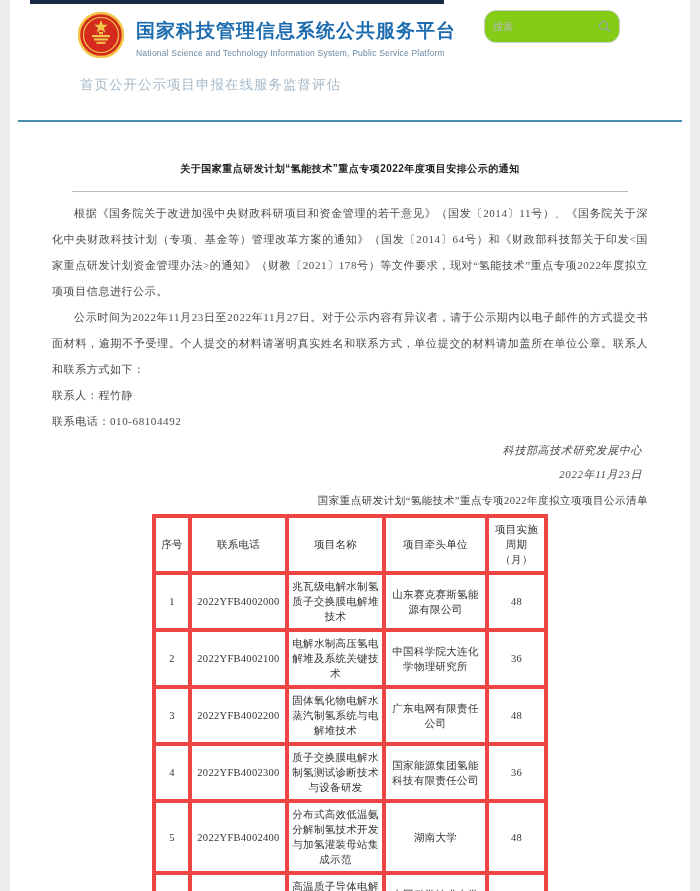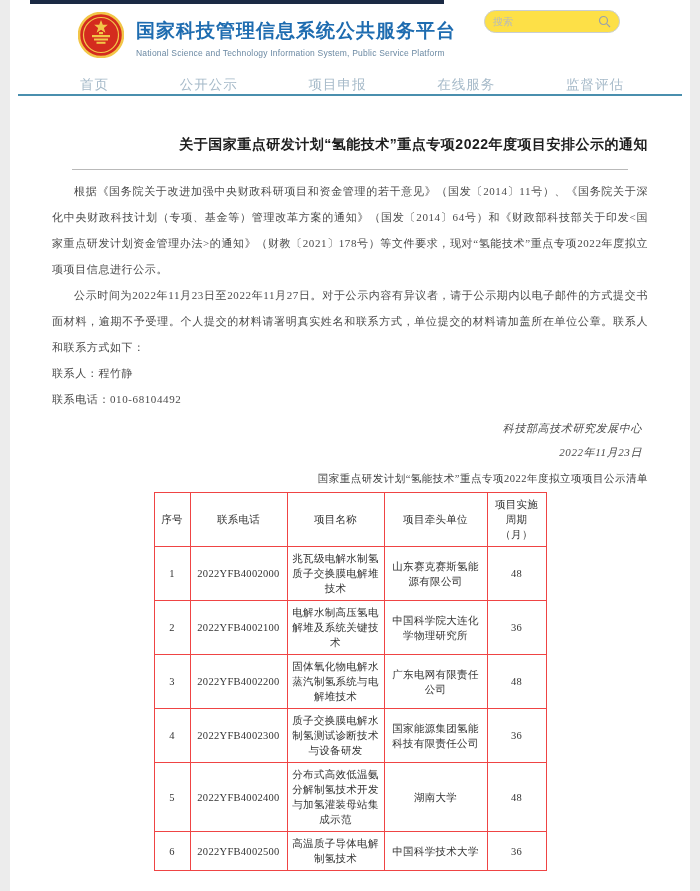--- a/index.html
+++ b/index.html
@@ -28,44 +28,44 @@
     font-family:"Liberation Sans", sans-serif;
     font-weight:bold; font-size:19px; color:#1e6cb0; letter-spacing:1px;
     margin-top:3px;
   }
   .brand-subtitle {
     font-family:"Liberation Sans", sans-serif;
     font-size:8.5px; color:#6b89a3; margin-top:4px; letter-spacing:.2px;
   }
   .search-box {
     position:absolute; right:70px; top:10px;
-    width:136px; height:23px; border:1px solid #c9ced4; border-radius:12px;
-    display:flex; align-items:center; padding:0 8px; background:#fde047;
+    width:136px; height:33px; border:1px solid #c9ced4; border-radius:12px;
+    display:flex; align-items:center; padding:0 8px; background:#84cc16;
   }
   .search-box input {
     border:none; outline:none; flex:1; font-size:10px; color:#555; width:100px;
     font-family:"Liberation Sans", sans-serif; background:transparent;
   }
   .search-box input::placeholder { color:#b5b9bf; }
   .search-icon svg { display:block; }
   
   .main-nav {
-    display:flex; justify-content:space-between;
-    padding:18px 58px 0 62px;
+    display:flex; justify-content:flex-start;
+    padding:18px 58px 26px 62px;
     font-family:"Liberation Sans", sans-serif;
     font-size:13.5px; color:#a6bac9; letter-spacing:1px;
     border-bottom:2px solid #4a8fae;
     margin:0 8px;
   }
   .main-nav .nav-item { cursor:pointer; }
   
   .content { padding:0 42px; }
   .notice-title {
     font-family:"Liberation Sans", sans-serif;
-    text-align:right; font-weight:bold; font-size:14px; color:#1d1d1d;
+    text-align:center; font-weight:bold; font-size:10px; color:#1d1d1d;
     margin-top:40px; letter-spacing:.5px;
   }
   .title-divider {
     border-bottom:1px solid #b9b9b9; margin:15px 20px 8px 20px;
   }
   .notice-para {
     font-size:11px; color:#4a4a4a; line-height:26px;
     text-indent:2em; letter-spacing:.6px; text-align:justify;
   }
   .contact-line {
@@ -76,21 +76,21 @@
   
   .table-caption {
     text-align:right; font-size:10.5px; color:#3f3f3f; margin-top:8px;
     letter-spacing:.5px;
   }
   table.project-table {
     margin:6px auto 0 auto; border-collapse:collapse; table-layout:fixed;
     width:392px;
   }
   .project-table th, .project-table td {
-    border:1px solid #ef4444; font-weight:normal;
+    border:4px solid #ef4444; font-weight:normal;
     font-size:10.5px; color:#333; text-align:center;
     padding:4px 3px; line-height:15px; letter-spacing:.3px;
     word-break:break-all;
   }
 </style>
 </head>
 <body>
 
 <div class="top-strip"></div>
 

